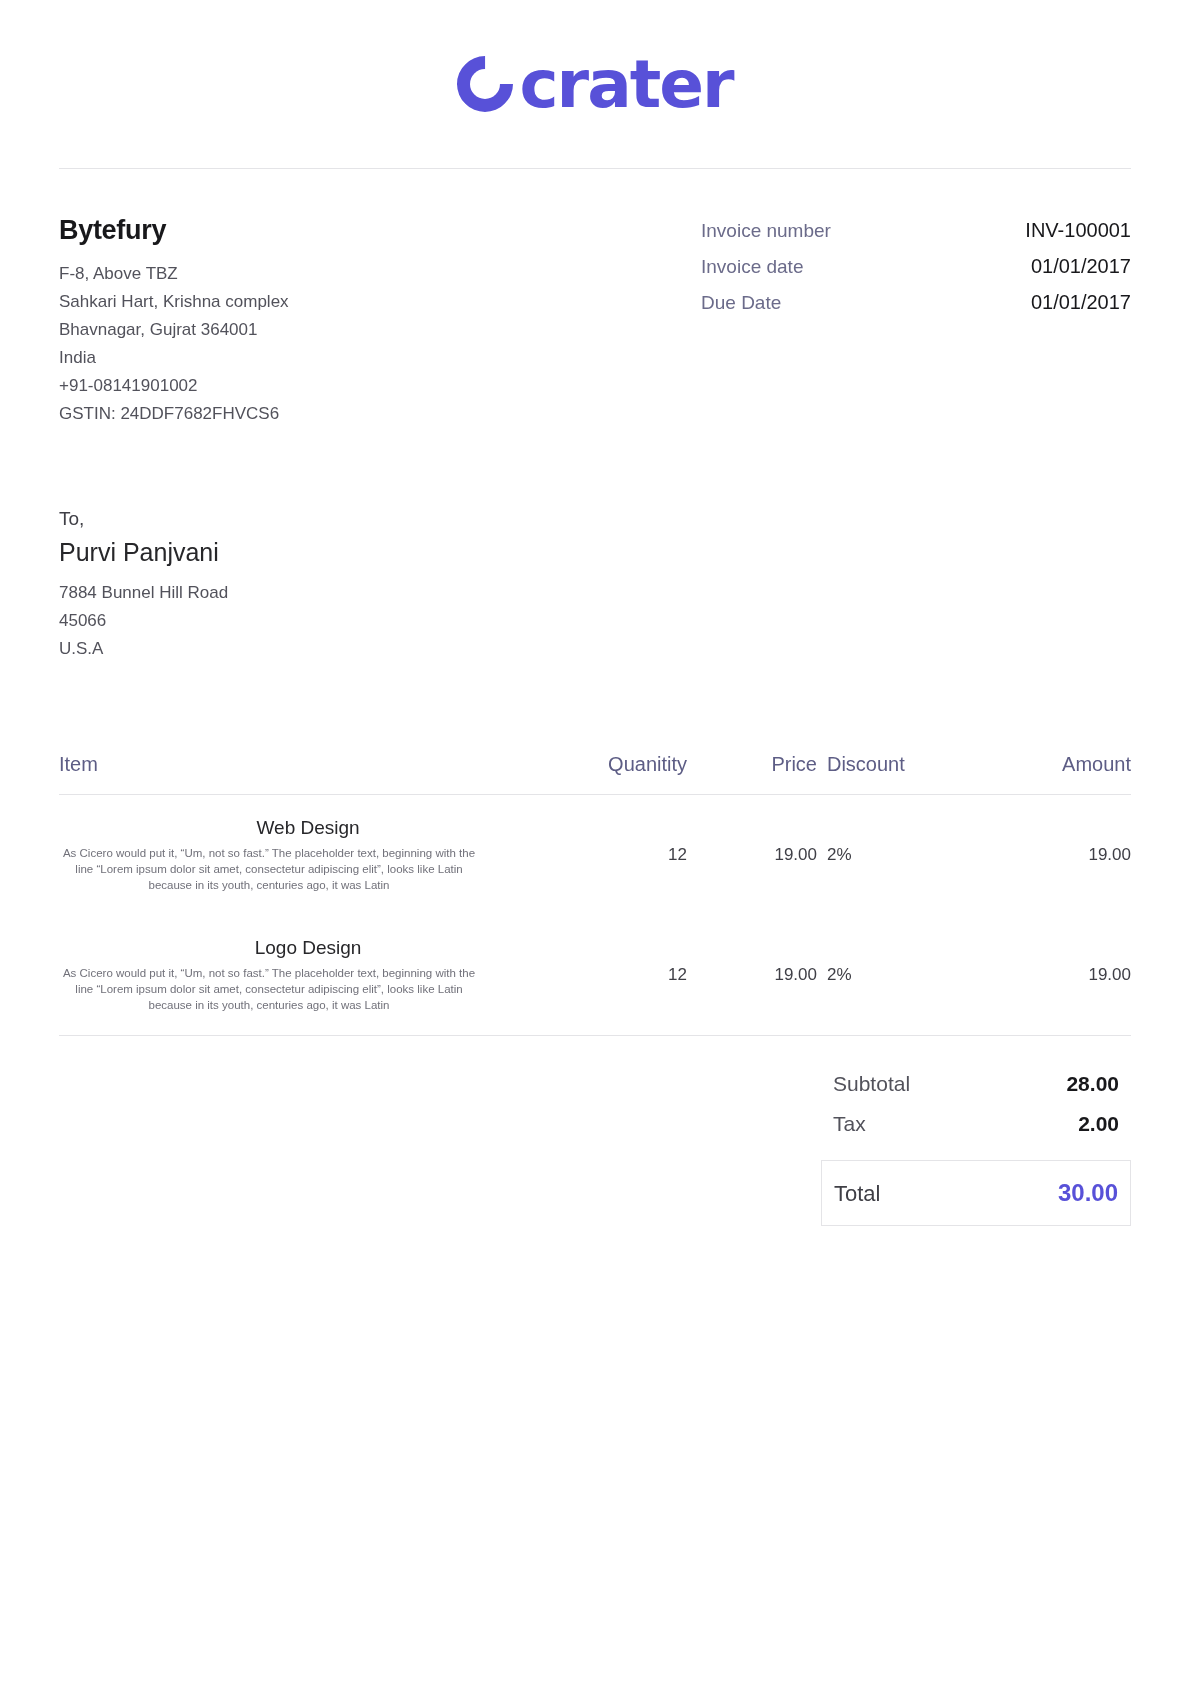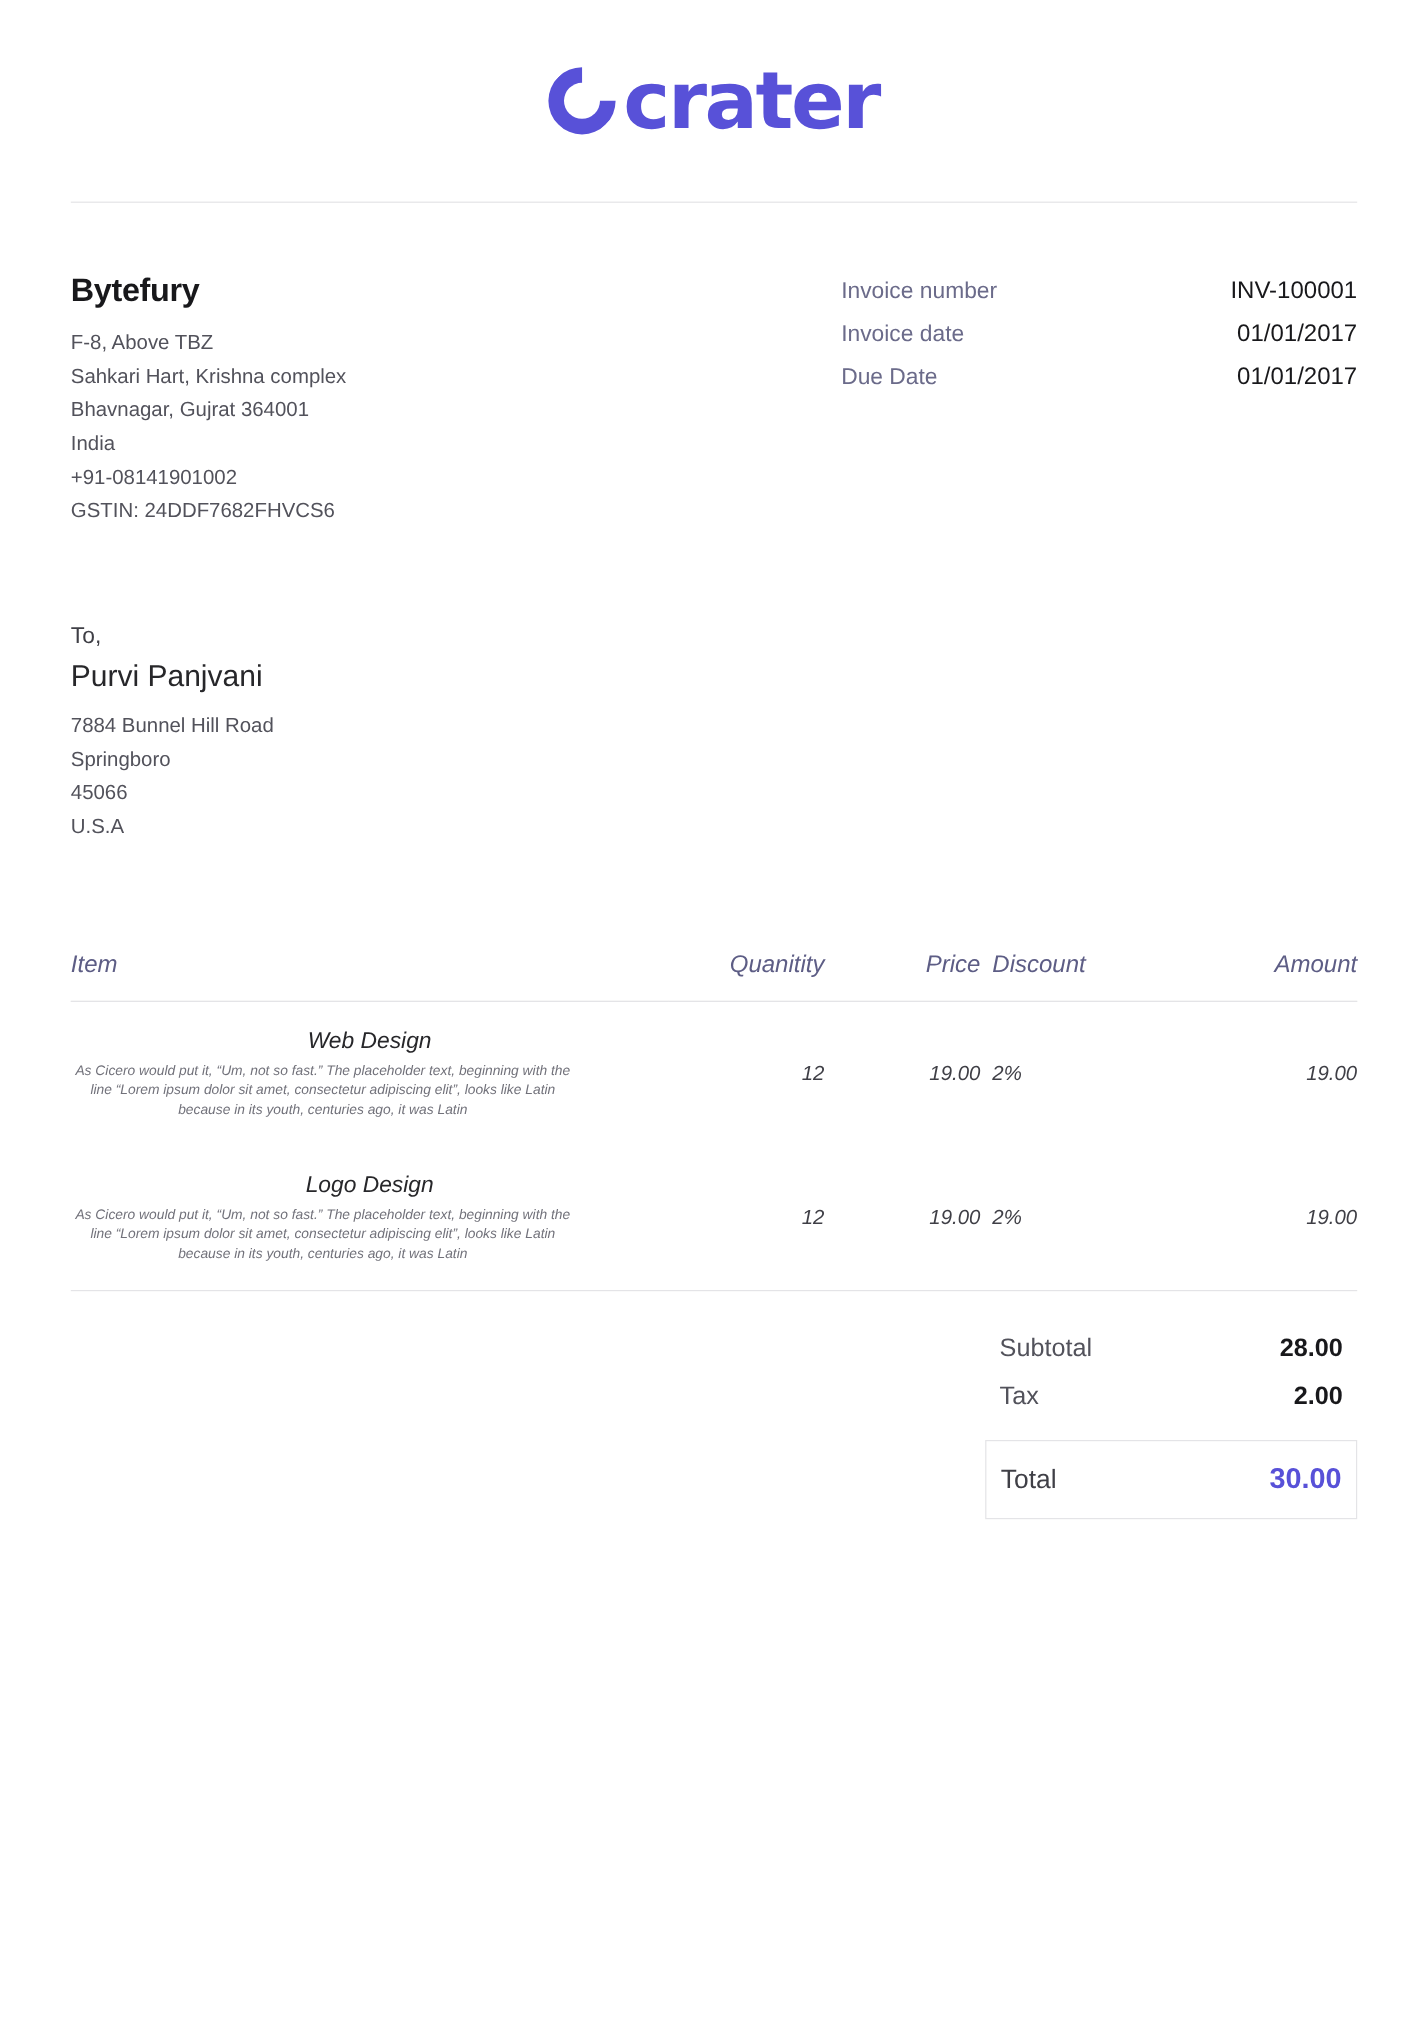--- a/index.html
+++ b/index.html
@@ -56,21 +56,21 @@
   .divider {
     border: none;
     border-top: 1px solid #e4e4e7;
     margin: 0 0 0 0;
   }
 
   
   .top {
     display: flex;
     justify-content: space-between;
-    margin-top: 58px;
+    margin-top: 46px;
   }
   .company-name {
     font-size: 27px;
     font-weight: 700;
     color: #18181b;
     margin: 0 0 14px 0;
     letter-spacing: -0.3px;
   }
   .addr-line {
     font-size: 17px;
@@ -111,21 +111,20 @@
     font-size: 25px;
     color: #27272a;
     margin-bottom: 12px;
   }
 
   
   .items {
     margin-top: 90px;
     width: 100%;
     border-collapse: collapse;
-    font-style: italic;
   }
   .items thead th {
     font-size: 20px;
     font-weight: 400;
     color: #5d5d85;
     padding: 0 0 18px 0;
     border-bottom: 1px solid #e4e4e7;
     text-align: right;
   }
   .items thead th.item-col {
@@ -250,21 +249,20 @@
         <span class="meta-value">01/01/2017</span>
       </div>
     </div>
 
   </div>
 
   <div class="billto">
     <div class="billto-to">To,</div>
     <div class="billto-name">Purvi Panjvani</div>
     <div class="addr-line">7884 Bunnel Hill Road</div>
-    <div class="addr-line">Springboro</div>
     <div class="addr-line">45066</div>
     <div class="addr-line">U.S.A</div>
   </div>
 
   <table class="items">
     <thead>
       <tr>
         <th class="item-col">Item</th>
         <th class="col-qty">Quanitity</th>
         <th class="col-price">Price</th>

